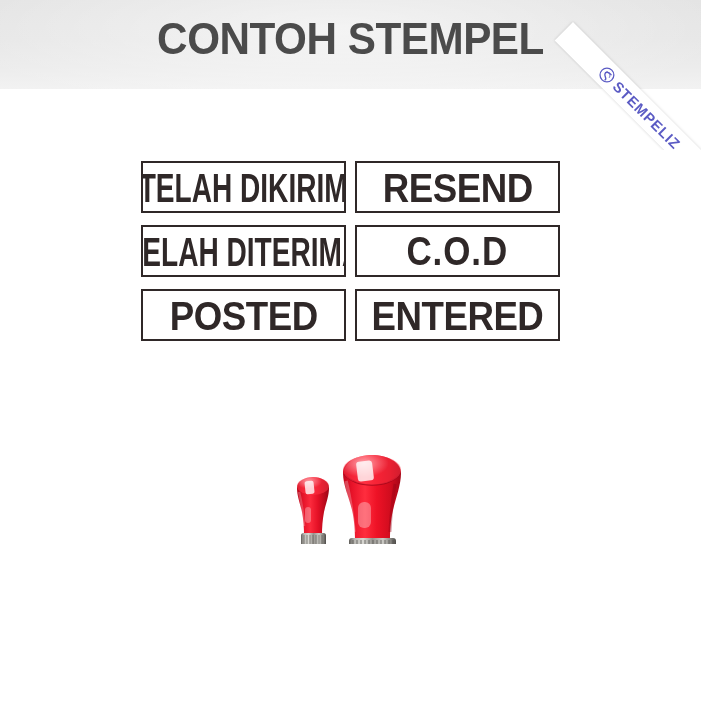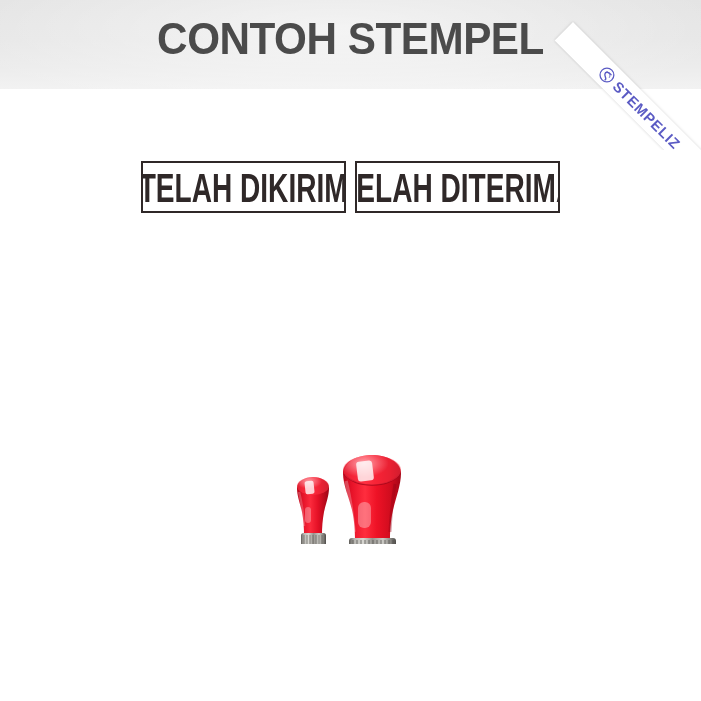--- a/index.html
+++ b/index.html
@@ -165,26 +165,38 @@
       </svg>
       <span id="ribbon-text">STEMPELIZ</span>
     </div>
   </div>
 
   <div id="stamp-grid">
 
     <div class="stamp-box col-left">
       <span class="stamp-label">TELAH DIKIRIM</span>
     </div>
+    <div class="stamp-box col-right">
+      <span class="stamp-label">RESEND</span>
+    </div>
 
     <div class="stamp-box col-left">
       <span class="stamp-label">TELAH DITERIMA</span>
     </div>
-
-
+    <div class="stamp-box col-right wide-space">
+      <span class="stamp-label">C.O.D</span>
+    </div>
+
+    <div class="stamp-box col-right">
+      <span class="stamp-label">POSTED</span>
+    </div>
+
+    <div class="stamp-box col-right">
+      <span class="stamp-label">ENTERED</span>
+    </div>
 
   </div>
 
   <div id="stamp-photo">
     <svg id="photo-svg" viewBox="0 0 255 235">
       <defs>
         <linearGradient id="redKnobBig" x1="0" y1="0" x2="1" y2="0">
           <stop offset="0%" stop-color="#c2071c"></stop>
           <stop offset="16%" stop-color="#e81329"></stop>
           <stop offset="38%" stop-color="#ff2d3e"></stop>

